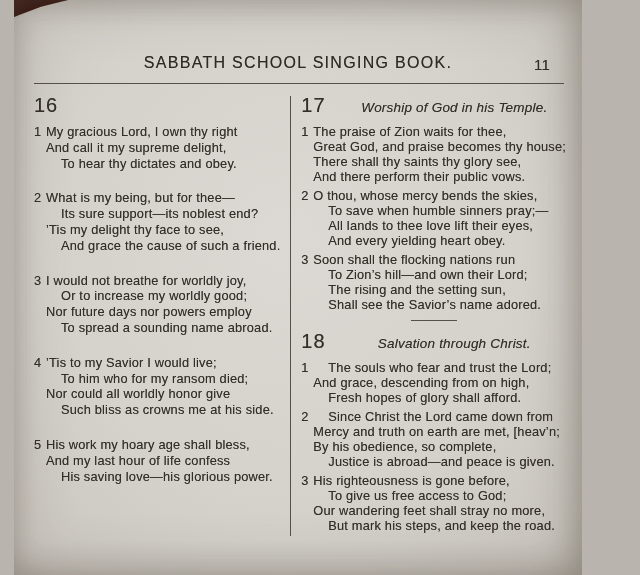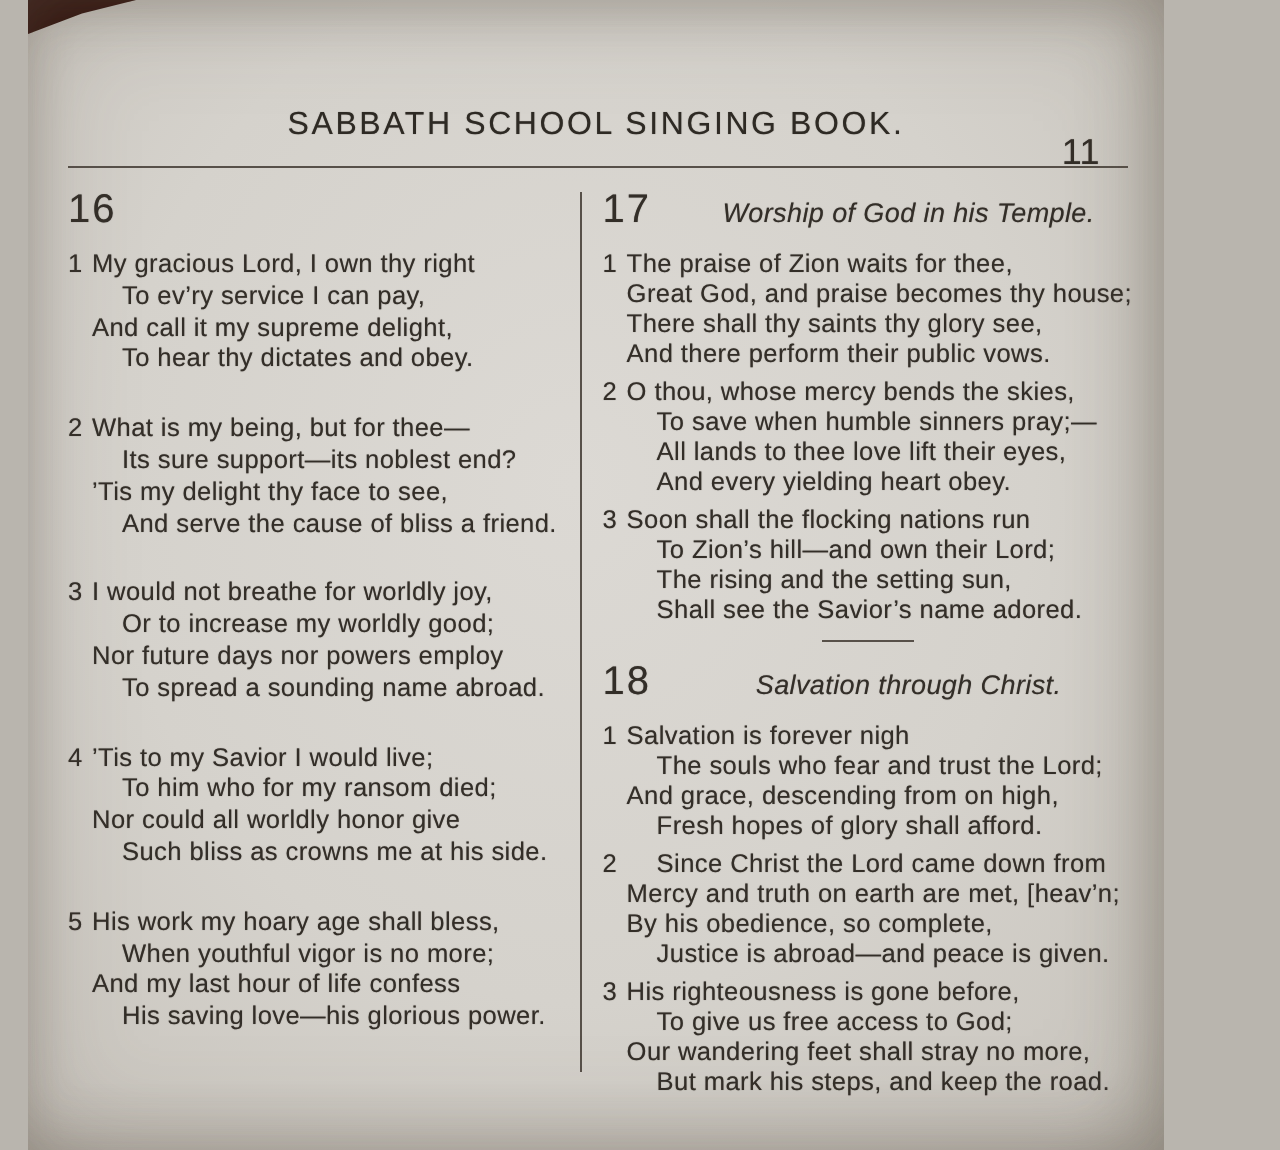--- a/index.html
+++ b/index.html
@@ -46,22 +46,22 @@
   }
   .header-title {
     text-align: center;
     font-size: 16px;
     letter-spacing: 1.3px;
     color: #2e2a24;
   }
   .page-number {
     position: absolute;
     right: 32px;
-    top: 12px;
-    font-size: 18px;
+    top: 2px;
+    font-size: 15px;
   }
   .header-rule {
     height: 1px;
     background: #575049;
     margin: 7px 18px 10px 20px;
   }
   .columns {
     display: flex;
     padding: 0 16px 0 20px;
     align-items: flex-start;
@@ -132,49 +132,47 @@
 
   <div class="columns">
     <div class="col-left" id="col-left">
         <section class="hymn">
           <div class="hymn-head">
             <span class="hymn-number">16</span>
           </div>
           <div class="verse">
             <span class="verse-num">1</span>
             <div class="vline i0">My gracious Lord, I own thy right</div>
-            <div class="vline i1">To ev’ry service I can pay,</div>
             <div class="vline i0">And call it my supreme delight,</div>
             <div class="vline i1">To hear thy dictates and obey.</div>
           </div>
           <div class="verse">
             <span class="verse-num">2</span>
             <div class="vline i0">What is my being, but for thee—</div>
             <div class="vline i1">Its sure support—its noblest end?</div>
             <div class="vline i0">’Tis my delight thy face to see,</div>
-            <div class="vline i1">And serve the cause of bliss a friend.</div>
+            <div class="vline i1">And grace the cause of such a friend.</div>
           </div>
           <div class="verse">
             <span class="verse-num">3</span>
             <div class="vline i0">I would not breathe for worldly joy,</div>
             <div class="vline i1">Or to increase my worldly good;</div>
             <div class="vline i0">Nor future days nor powers employ</div>
             <div class="vline i1">To spread a sounding name abroad.</div>
           </div>
           <div class="verse">
             <span class="verse-num">4</span>
             <div class="vline i0">’Tis to my Savior I would live;</div>
             <div class="vline i1">To him who for my ransom died;</div>
             <div class="vline i0">Nor could all worldly honor give</div>
             <div class="vline i1">Such bliss as crowns me at his side.</div>
           </div>
           <div class="verse">
             <span class="verse-num">5</span>
             <div class="vline i0">His work my hoary age shall bless,</div>
-            <div class="vline i1">When youthful vigor is no more;</div>
             <div class="vline i0">And my last hour of life confess</div>
             <div class="vline i1">His saving love—his glorious power.</div>
           </div>
         </section>
       </div>
     <div class="col-divider"></div>
     <div class="col-right" id="col-right">
         <section class="hymn">
           <div class="hymn-head">
             <span class="hymn-number">17</span>
@@ -203,21 +201,20 @@
           </div>
         </section>
         <div class="hymn-rule"></div>
         <section class="hymn">
           <div class="hymn-head">
             <span class="hymn-number">18</span>
             <span class="hymn-title">Salvation through Christ.</span>
           </div>
           <div class="verse">
             <span class="verse-num">1</span>
-            <div class="vline i0">Salvation is forever nigh</div>
             <div class="vline i1">The souls who fear and trust the Lord;</div>
             <div class="vline i0">And grace, descending from on high,</div>
             <div class="vline i1">Fresh hopes of glory shall afford.</div>
           </div>
           <div class="verse">
             <span class="verse-num">2</span>
             <div class="vline i1">Since Christ the Lord came down from</div>
             <div class="vline i0">Mercy and truth on earth are met, [heav’n;</div>
             <div class="vline i0">By his obedience, so complete,</div>
             <div class="vline i1">Justice is abroad—and peace is given.</div>

